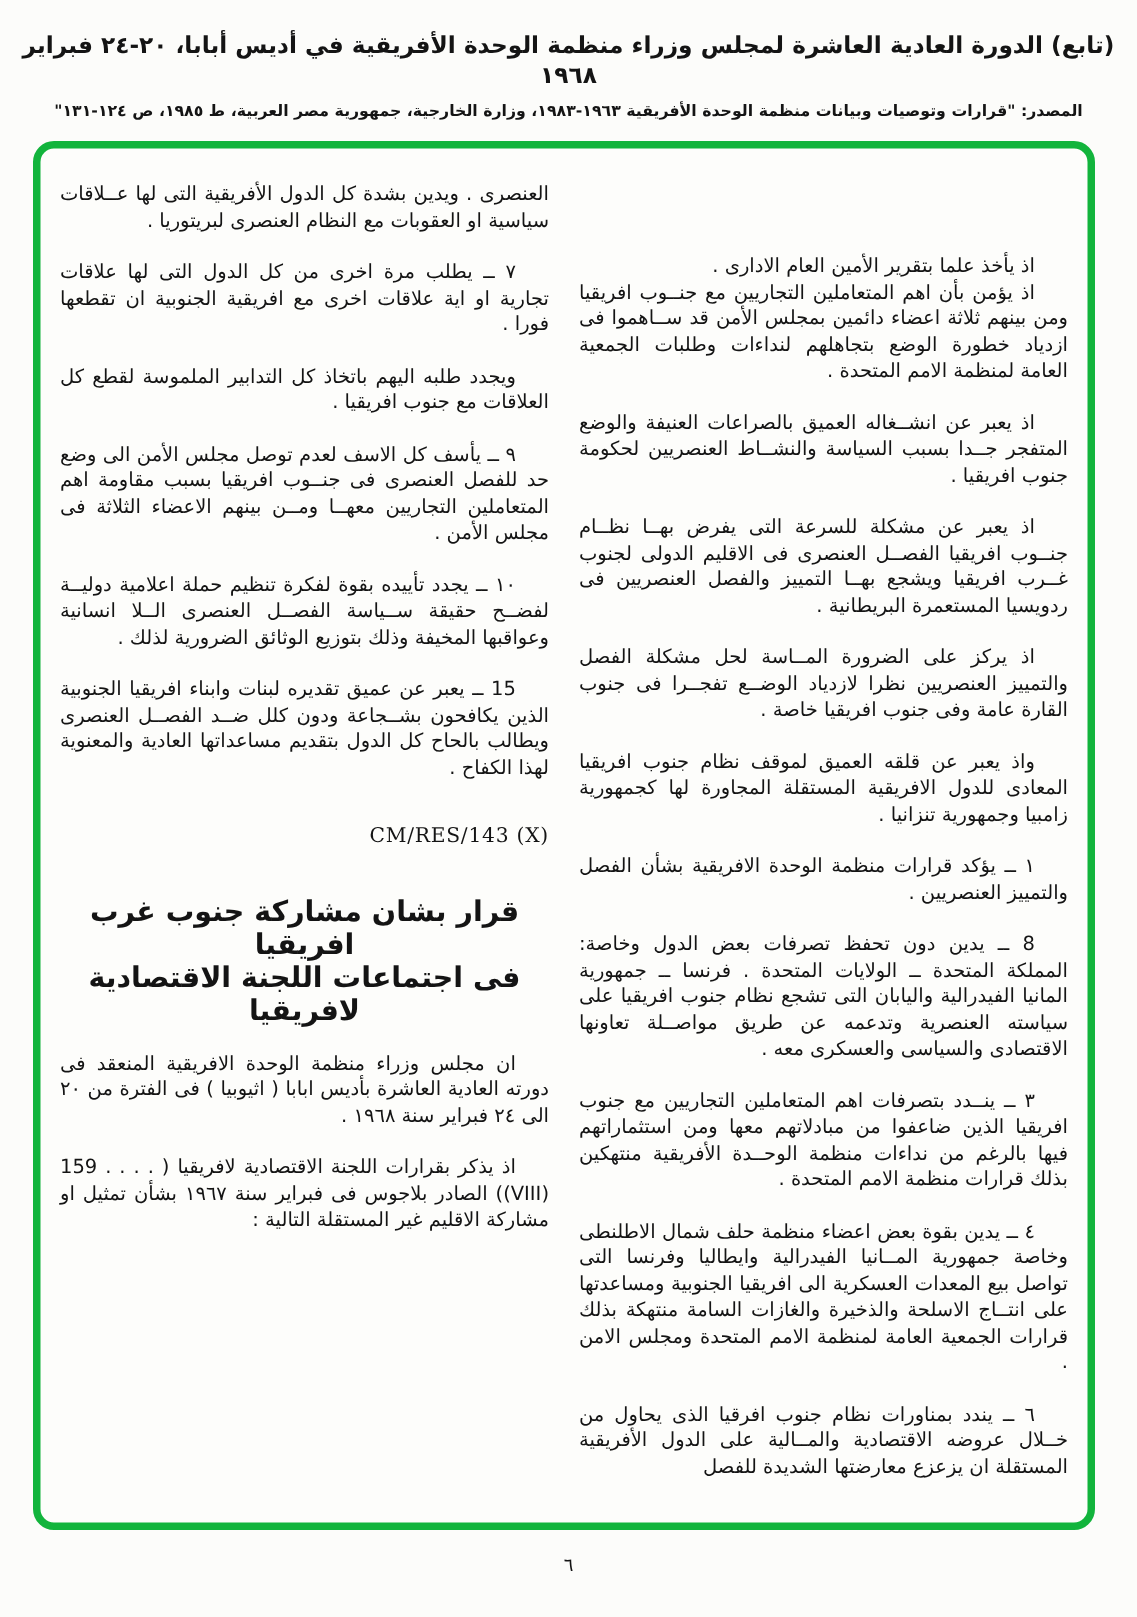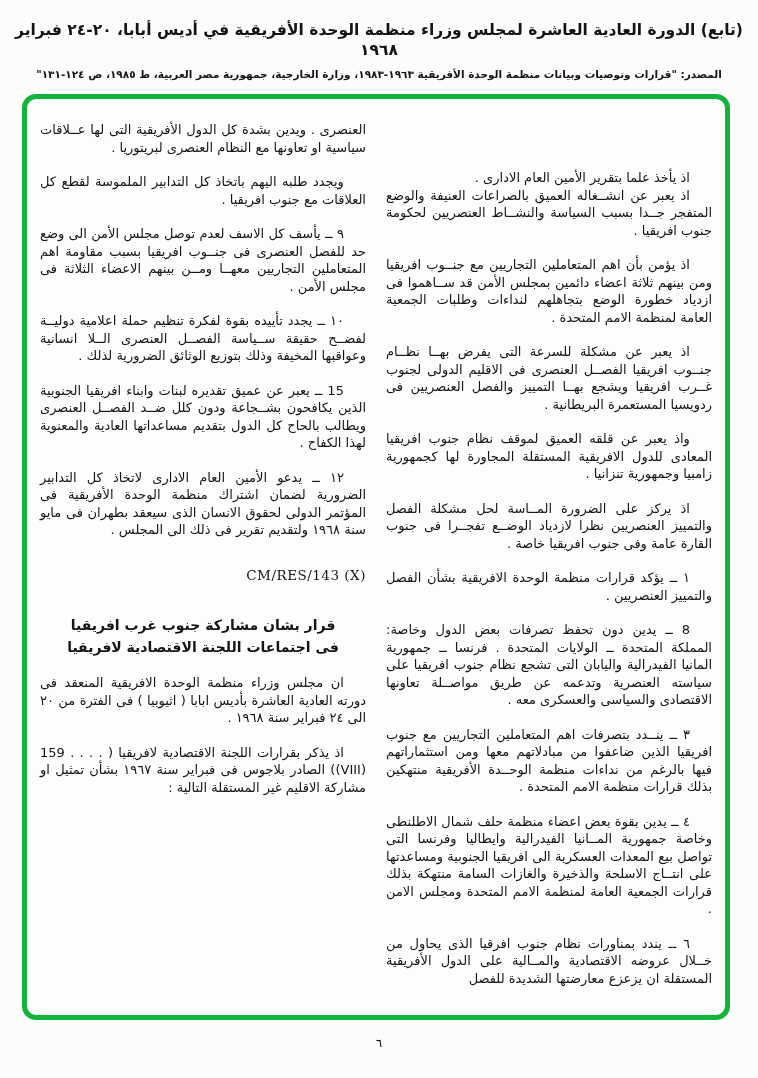--- a/index.html
+++ b/index.html
@@ -42,21 +42,21 @@
   .col p.no-indent{text-indent:0;}
 
   .res-ref{
     direction:ltr;text-align:right;text-indent:0 !important;
     font-family:"DejaVu Serif", serif;
     font-size:13.5px;letter-spacing:0.5px;
     margin:28px 0 30px 0 !important;
   }
   .sec-title{
     text-align:center;font-weight:bold;
-    font-size:14px;line-height:22px;
+    font-size:19px;line-height:22px;
     margin:0 0 16px 0;
   }
   .pagenum{
     position:absolute;top:1036px;left:0;right:0;
     text-align:center;font-size:12px;direction:rtl;
   }
 </style>
 </head>
 <body>
 
@@ -65,39 +65,39 @@
   <div class="header">
     <div class="header-title">(تابع) الدورة العادية العاشرة لمجلس وزراء منظمة الوحدة الأفريقية في أديس أبابا، ٢٠-٢٤ فبراير ١٩٦٨</div>
     <div class="header-source">المصدر: "قرارات وتوصيات وبيانات منظمة الوحدة الأفريقية ١٩٦٣-١٩٨٣، وزارة الخارجية، جمهورية مصر العربية، ط ١٩٨٥، ص ١٢٤-١٣١"</div>
   </div>
 
   <div class="frame">
     <div class="cols">
 
       <div class="col">
         <p class="tight">اذ يأخذ علما بتقرير الأمين العام الادارى .</p>
+        <p>اذ يؤمن بأن اهم المتعاملين التجاريين مع جنــوب افريقيا ومن بينهم ثلاثة اعضاء دائمين بمجلس الأمن قد ســاهموا فى ازدياد خطورة الوضع بتجاهلهم لنداءات وطلبات الجمعية العامة لمنظمة الامم المتحدة .</p>
         <p>اذ يعبر عن انشــغاله العميق بالصراعات العنيفة والوضع المتفجر جــدا بسبب السياسة والنشــاط العنصريين لحكومة جنوب افريقيا .</p>
-        <p>اذ يؤمن بأن اهم المتعاملين التجاريين مع جنــوب افريقيا ومن بينهم ثلاثة اعضاء دائمين بمجلس الأمن قد ســاهموا فى ازدياد خطورة الوضع بتجاهلهم لنداءات وطلبات الجمعية العامة لمنظمة الامم المتحدة .</p>
         <p>اذ يعبر عن مشكلة للسرعة التى يفرض بهــا نظــام جنــوب افريقيا الفصــل العنصرى فى الاقليم الدولى لجنوب غــرب افريقيا ويشجع بهــا التمييز والفصل العنصريين فى ردويسيا المستعمرة البريطانية .</p>
+        <p>اذ يركز على الضرورة المــاسة لحل مشكلة الفصل والتمييز العنصريين نظرا لازدياد الوضــع تفجــرا فى جنوب القارة عامة وفى جنوب افريقيا خاصة .</p>
         <p>واذ يعبر عن قلقه العميق لموقف نظام جنوب افريقيا المعادى للدول الافريقية المستقلة المجاورة لها كجمهورية زامبيا وجمهورية تنزانيا .</p>
-        <p>اذ يركز على الضرورة المــاسة لحل مشكلة الفصل والتمييز العنصريين نظرا لازدياد الوضــع تفجــرا فى جنوب القارة عامة وفى جنوب افريقيا خاصة .</p>
         <p>١ ــ يؤكد قرارات منظمة الوحدة الافريقية بشأن الفصل والتمييز العنصريين .</p>
         <p>8 ــ يدين دون تحفظ تصرفات بعض الدول وخاصة: المملكة المتحدة ــ الولايات المتحدة . فرنسا ــ جمهورية المانيا الفيدرالية واليابان التى تشجع نظام جنوب افريقيا على سياسته العنصرية وتدعمه عن طريق مواصــلة تعاونها الاقتصادى والسياسى والعسكرى معه .</p>
         <p>٣ ــ ينــدد بتصرفات اهم المتعاملين التجاريين مع جنوب افريقيا الذين ضاعفوا من مبادلاتهم معها ومن استثماراتهم فيها بالرغم من نداءات منظمة الوحــدة الأفريقية منتهكين بذلك قرارات منظمة الامم المتحدة .</p>
         <p>٤ ــ يدين بقوة بعض اعضاء منظمة حلف شمال الاطلنطى وخاصة جمهورية المــانيا الفيدرالية وايطاليا وفرنسا التى تواصل بيع المعدات العسكرية الى افريقيا الجنوبية ومساعدتها على انتــاج الاسلحة والذخيرة والغازات السامة منتهكة بذلك قرارات الجمعية العامة لمنظمة الامم المتحدة ومجلس الامن .</p>
         <p>٦ ــ يندد بمناورات نظام جنوب افرقيا الذى يحاول من خــلال عروضه الاقتصادية والمــالية على الدول الأفريقية المستقلة ان يزعزع معارضتها الشديدة للفصل</p>
       </div>
 
       <div class="col">
-        <p class="no-indent">العنصرى . ويدين بشدة كل الدول الأفريقية التى لها عــلاقات سياسية او تعاونها مع النظام العنصرى لبريتوريا .</p>
+        <p class="no-indent">العنصرى . ويدين بشدة كل الدول الأفريقية التى لها عــلاقات سياسية او العقوبات مع النظام العنصرى لبريتوريا .</p>
+        <p>٧ ــ يطلب مرة اخرى من كل الدول التى لها علاقات تجارية او اية علاقات اخرى مع افريقية الجنوبية ان تقطعها فورا .</p>
         <p>ويجدد طلبه اليهم باتخاذ كل التدابير الملموسة لقطع كل العلاقات مع جنوب افريقيا .</p>
         <p>٩ ــ يأسف كل الاسف لعدم توصل مجلس الأمن الى وضع حد للفصل العنصرى فى جنــوب افريقيا بسبب مقاومة اهم المتعاملين التجاريين معهــا ومــن بينهم الاعضاء الثلاثة فى مجلس الأمن .</p>
         <p>١٠ ــ يجدد تأييده بقوة لفكرة تنظيم حملة اعلامية دوليــة لفضــح حقيقة ســياسة الفصــل العنصرى الــلا انسانية وعواقبها المخيفة وذلك بتوزيع الوثائق الضرورية لذلك .</p>
         <p>15 ــ يعبر عن عميق تقديره لبنات وابناء افريقيا الجنوبية الذين يكافحون بشــجاعة ودون كلل ضــد الفصــل العنصرى ويطالب بالحاح كل الدول بتقديم مساعداتها العادية والمعنوية لهذا الكفاح .</p>
-        <p>١٢ ــ يدعو الأمين العام الادارى لاتخاذ كل التدابير الضرورية لضمان اشتراك منظمة الوحدة الأفريقية فى المؤتمر الدولى لحقوق الانسان الذى سيعقد بطهران فى مايو سنة ١٩٦٨ ولتقديم تقرير فى ذلك الى المجلس .</p>
 
         <p class="res-ref">CM/RES/143  (X)</p>
 
         <div class="sec-title">
           <div>قرار بشان مشاركة جنوب غرب افريقيا</div>
           <div>فى اجتماعات اللجنة الاقتصادية لافريقيا</div>
         </div>
 
         <p>ان مجلس وزراء منظمة الوحدة الافريقية المنعقد فى دورته العادية العاشرة بأديس ابابا ( اثيوبيا ) فى الفترة من ٢٠ الى ٢٤ فبراير سنة ١٩٦٨ .</p>
         <p>اذ يذكر بقرارات اللجنة الاقتصادية لافريقيا ( . . . . 159 (VIII)) الصادر بلاجوس فى فبراير سنة ١٩٦٧ بشأن تمثيل او مشاركة الاقليم غير المستقلة التالية :</p>

